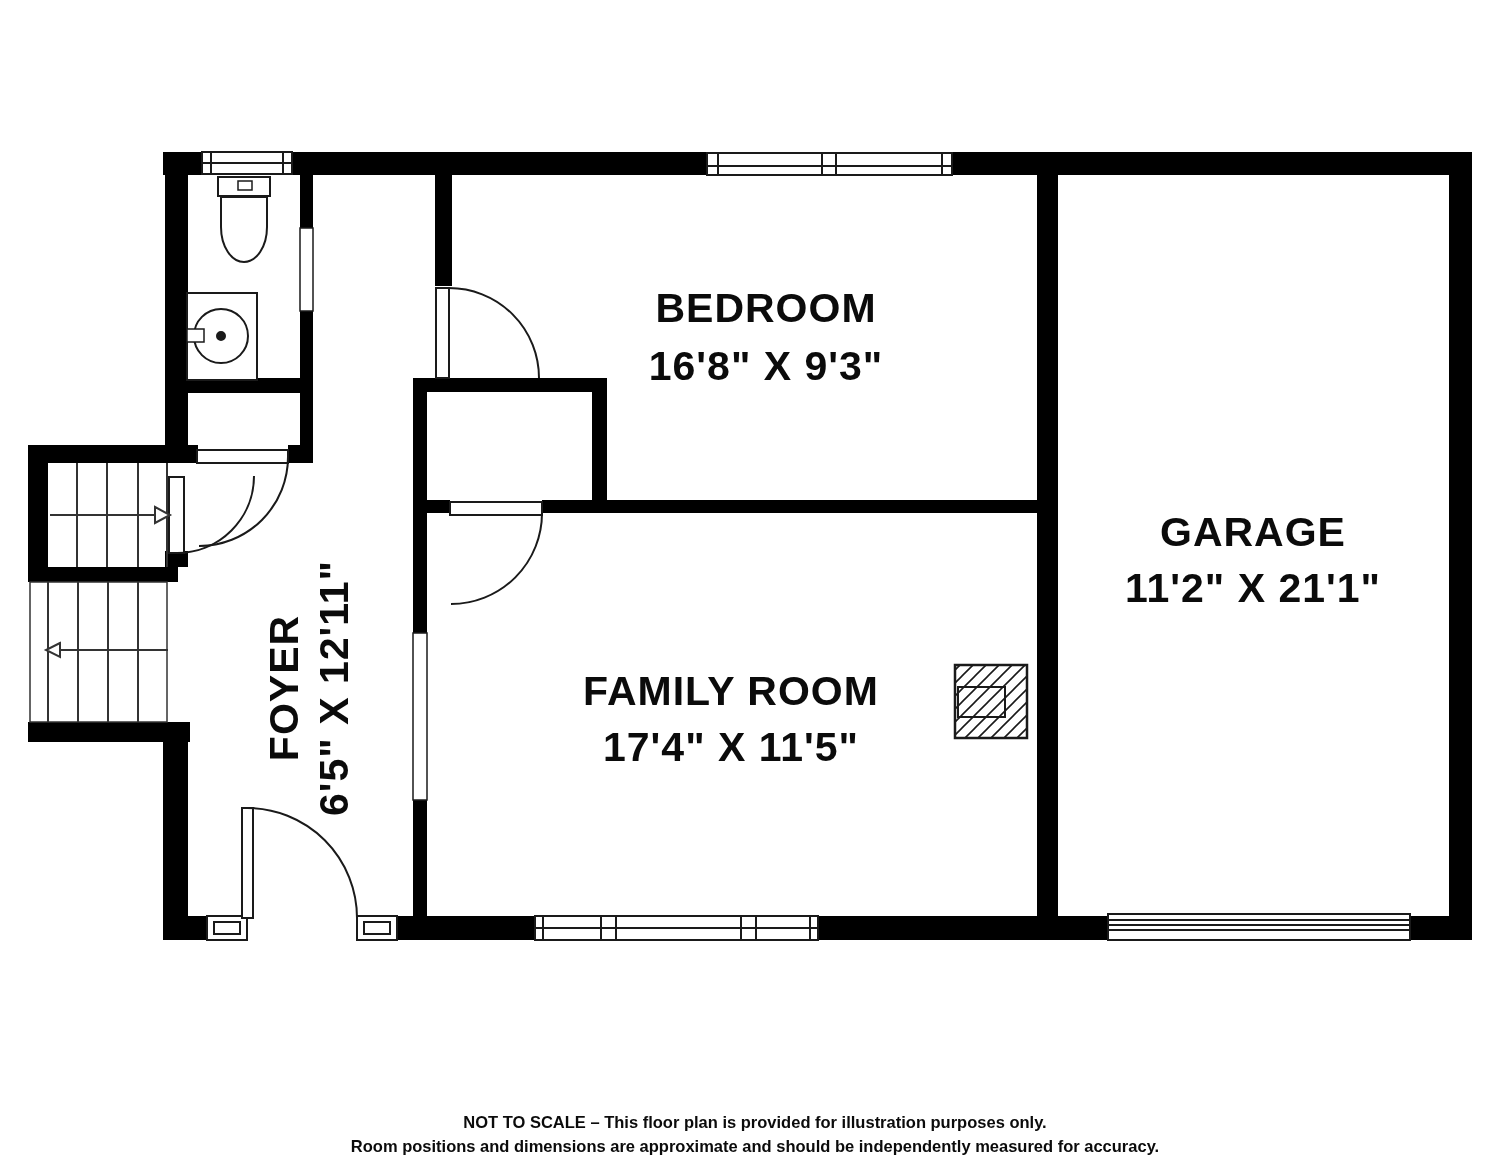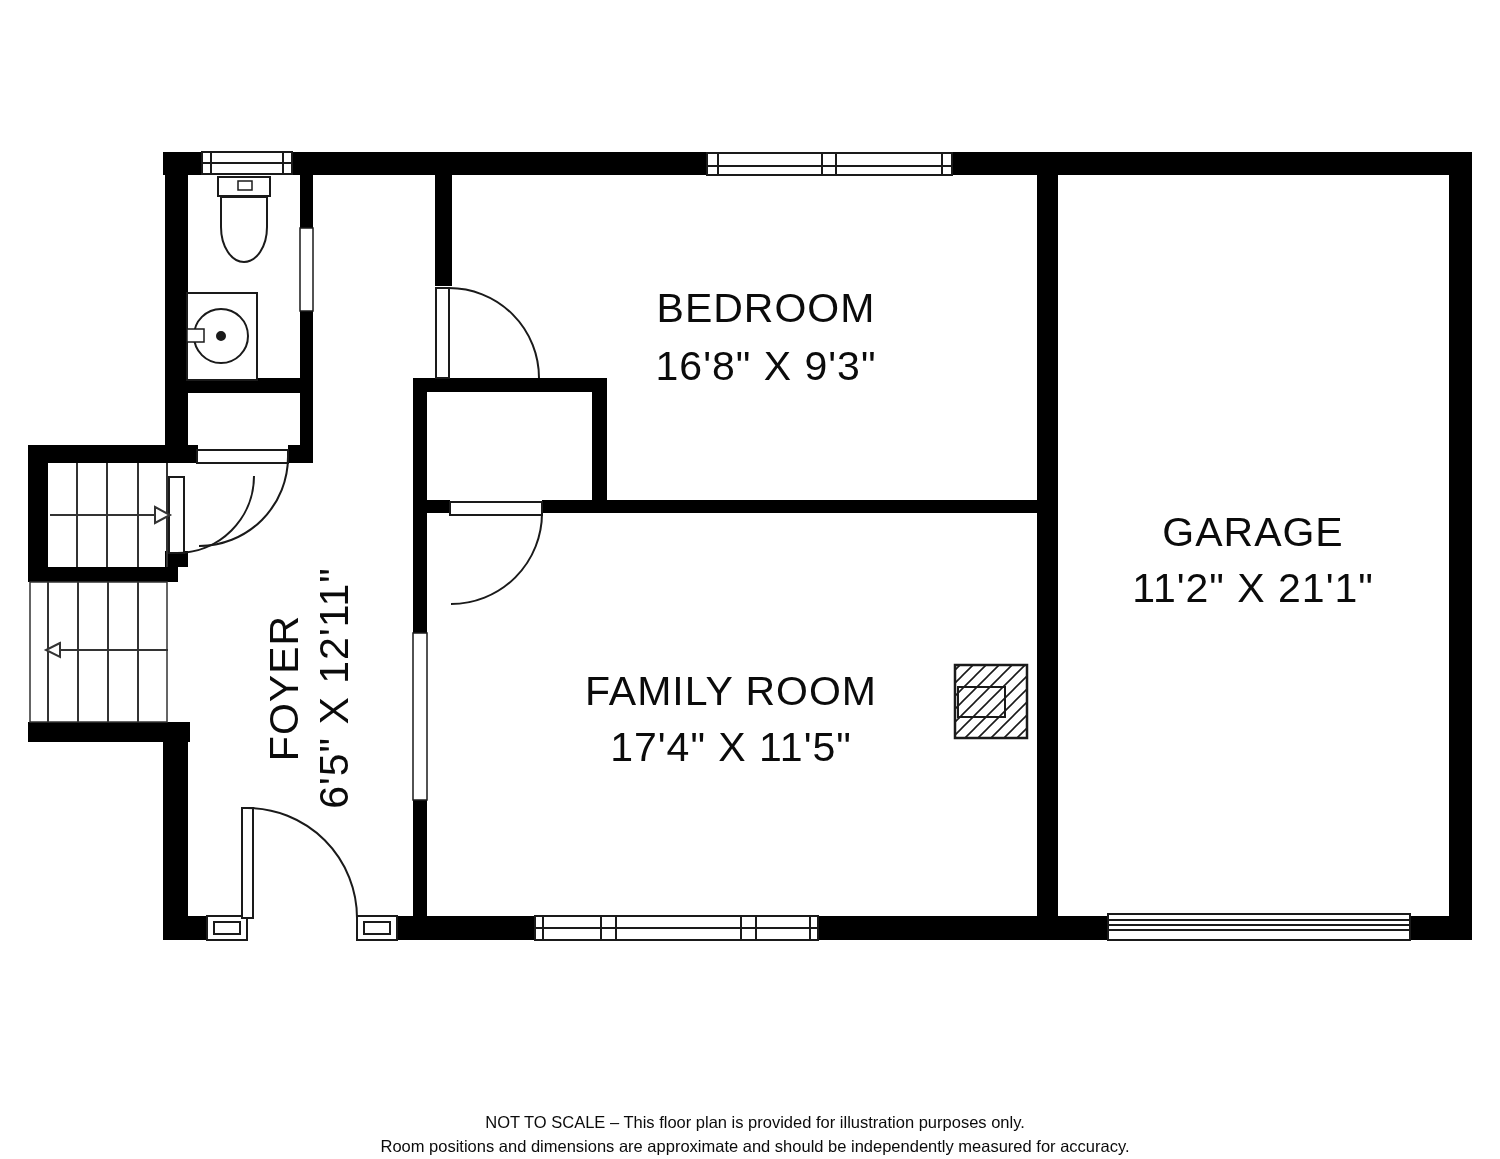--- a/index.html
+++ b/index.html
@@ -1,16 +1,16 @@
 <!DOCTYPE html>
 <html><head>
 <meta charset="utf-8">
 <style>
   html,body{margin:0;padding:0;background:#ffffff;}
-  .canvas{position:relative;width:1500px;height:1159px;background:#ffffff;overflow:hidden;}
+  .canvas{position:relative;width:1500px;height:1159px;background:#ffffff;overflow:hidden;font-weight:bold;}
   svg{display:block;}
   svg text{font-family:"Liberation Sans","DejaVu Sans",sans-serif;fill:#0b0b0b;}
   .room-label{font-size:41px;letter-spacing:1px;}
   .disclaimer{font-size:16.5px;}
 </style>
 </head>
 <body>
 
 <div class="canvas">
 <svg width="1500" height="1159" viewBox="0 0 1500 1159">

